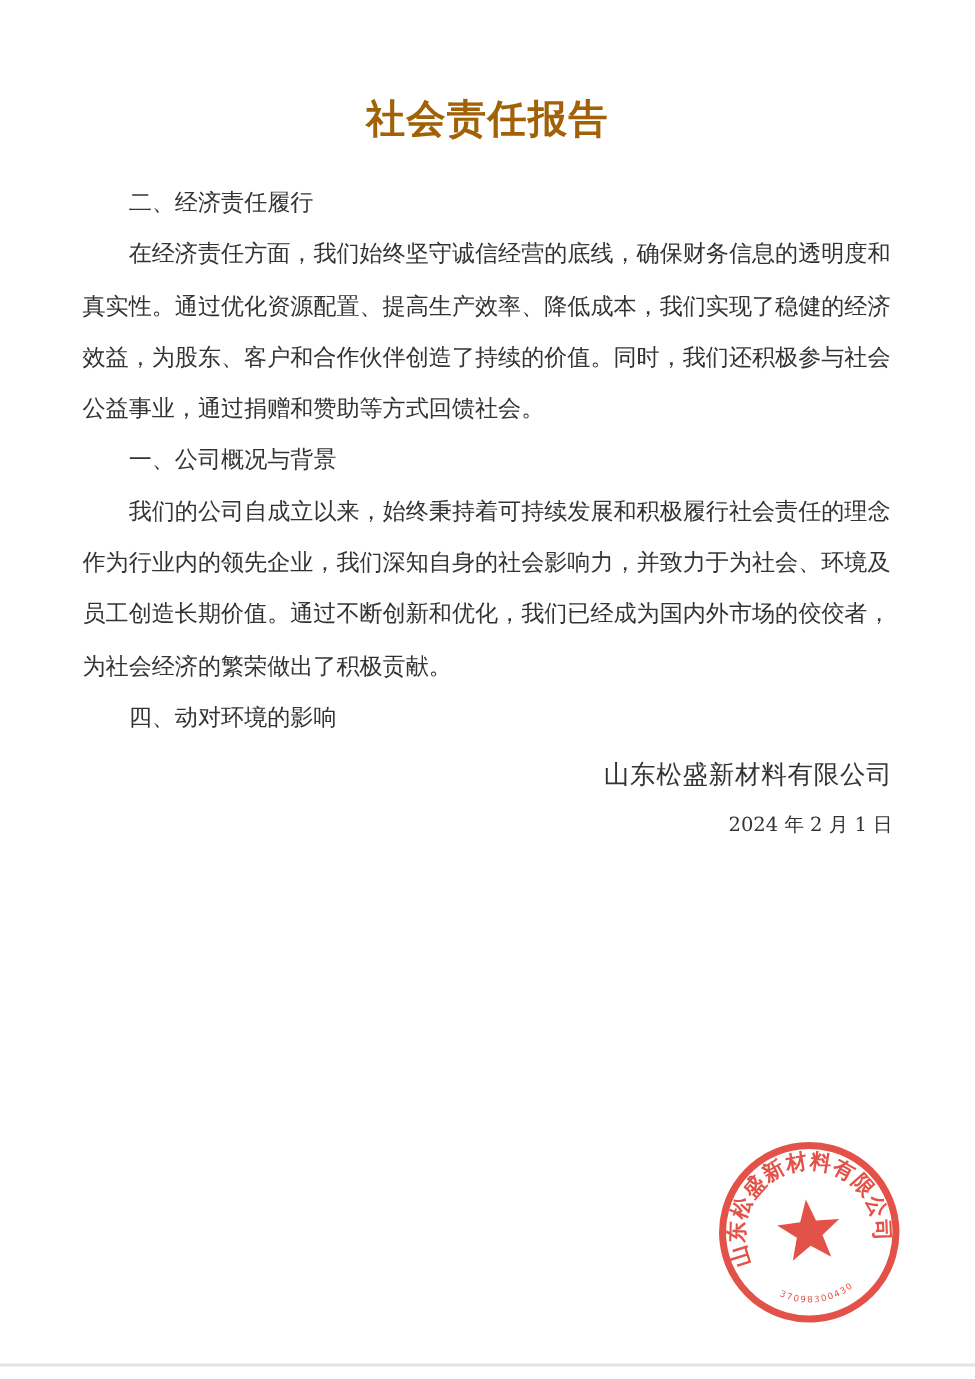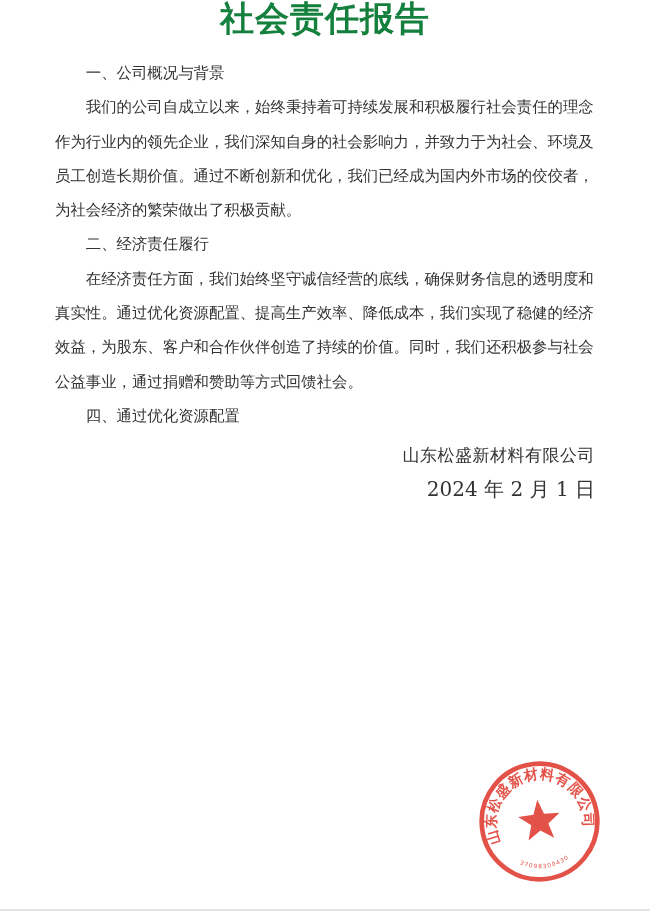--- a/index.html
+++ b/index.html
@@ -7,26 +7,27 @@
     position:relative;
     width:650px; height:919px;
     margin:0 auto;
     background:#ffffff;
     overflow:hidden;
     font-family:"DejaVu Serif","Liberation Serif",serif;
     color:#333333;
   }
   .title {
     margin:0;
+    padding-top:62px;
     text-align:center;
-    font-size:34px;
+    font-size:26px;
     line-height:36px;
     font-weight:bold;
     letter-spacing:1px;
-    color:#15803d;
+    color:#a16207;
   }
   .content {
     margin:20px 55px 0 55px;
     font-size:15.4px;
     line-height:34.3px;
     text-align:left;
   }
   .heading {
     margin:0;
     text-indent:2em;
@@ -40,21 +41,21 @@
   .signature {
     margin:5px 55px 0 55px;
     text-align:right;
   }
   .company-line {
     font-size:17px;
     line-height:34px;
     letter-spacing:0.5px;
   }
   .date-line {
-    font-size:20px;
+    font-size:13px;
     line-height:34px;
   }
   .stamp {
     position:absolute;
     left:477px; top:759px;
     width:125px; height:125px;
     mix-blend-mode:multiply;
     opacity:0.88;
     pointer-events:none;
   }
@@ -80,38 +81,38 @@
 </head>
 <body>
 
 <div class="page">
 
   <h1 class="title">社会责任报告</h1>
 
   <div class="content">
 
     <section>
+      <div class="heading">二、经济责任履行</div>
+      <p class="para">在经济责任方面，我们始终坚守诚信经营的底线，确保财务信息的透明度和
+真实性。通过优化资源配置、提高生产效率、降低成本，我们实现了稳健的经济
+效益，为股东、客户和合作伙伴创造了持续的价值。同时，我们还积极参与社会
+公益事业，通过捐赠和赞助等方式回馈社会。</p>
+    </section>
+
+    <section>
       <div class="heading">一、公司概况与背景</div>
       <p class="para">我们的公司自成立以来，始终秉持着可持续发展和积极履行社会责任的理念
 作为行业内的领先企业，我们深知自身的社会影响力，并致力于为社会、环境及
 员工创造长期价值。通过不断创新和优化，我们已经成为国内外市场的佼佼者，
 为社会经济的繁荣做出了积极贡献。</p>
     </section>
 
-    <section>
-      <div class="heading">二、经济责任履行</div>
-      <p class="para">在经济责任方面，我们始终坚守诚信经营的底线，确保财务信息的透明度和
-真实性。通过优化资源配置、提高生产效率、降低成本，我们实现了稳健的经济
-效益，为股东、客户和合作伙伴创造了持续的价值。同时，我们还积极参与社会
-公益事业，通过捐赠和赞助等方式回馈社会。</p>
-    </section>
-
 
     <section>
-      <div class="heading">四、通过优化资源配置</div>
+      <div class="heading">四、动对环境的影响</div>
     </section>
 
   </div>
 
   <div class="signature">
     <div class="company-line">山东松盛新材料有限公司</div>
     <div class="date-line">2024 年 2 月 1 日</div>
   </div>
 
   <div class="stamp">

